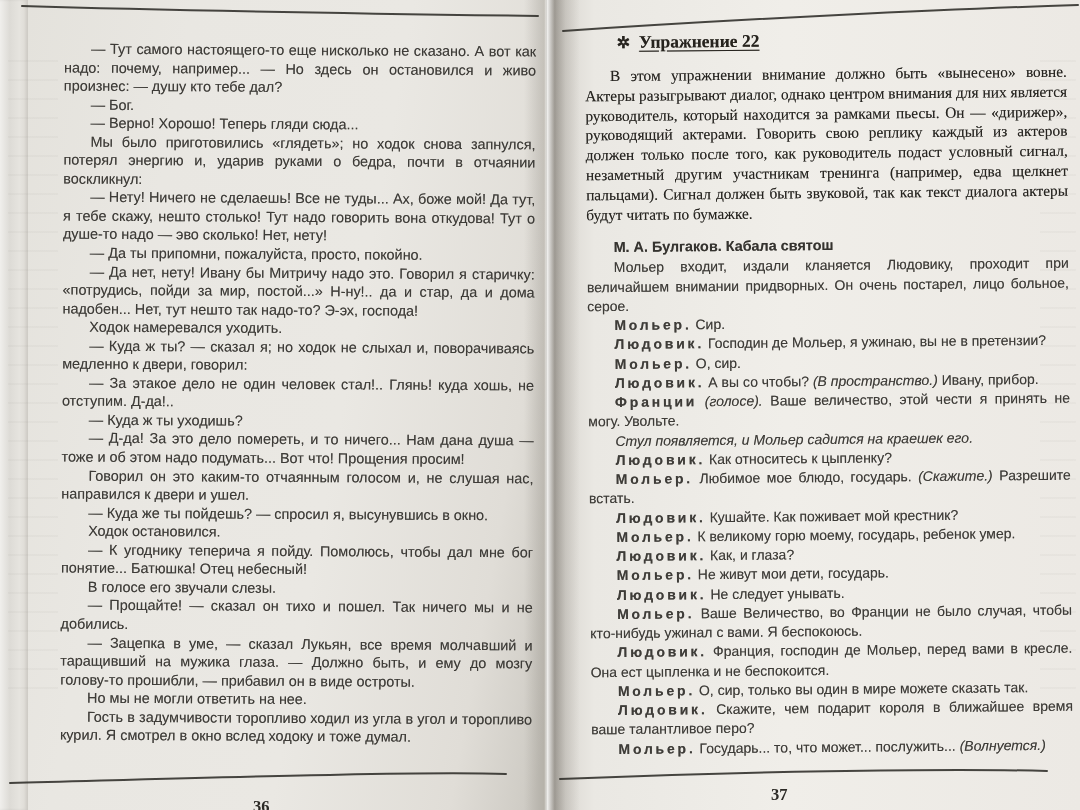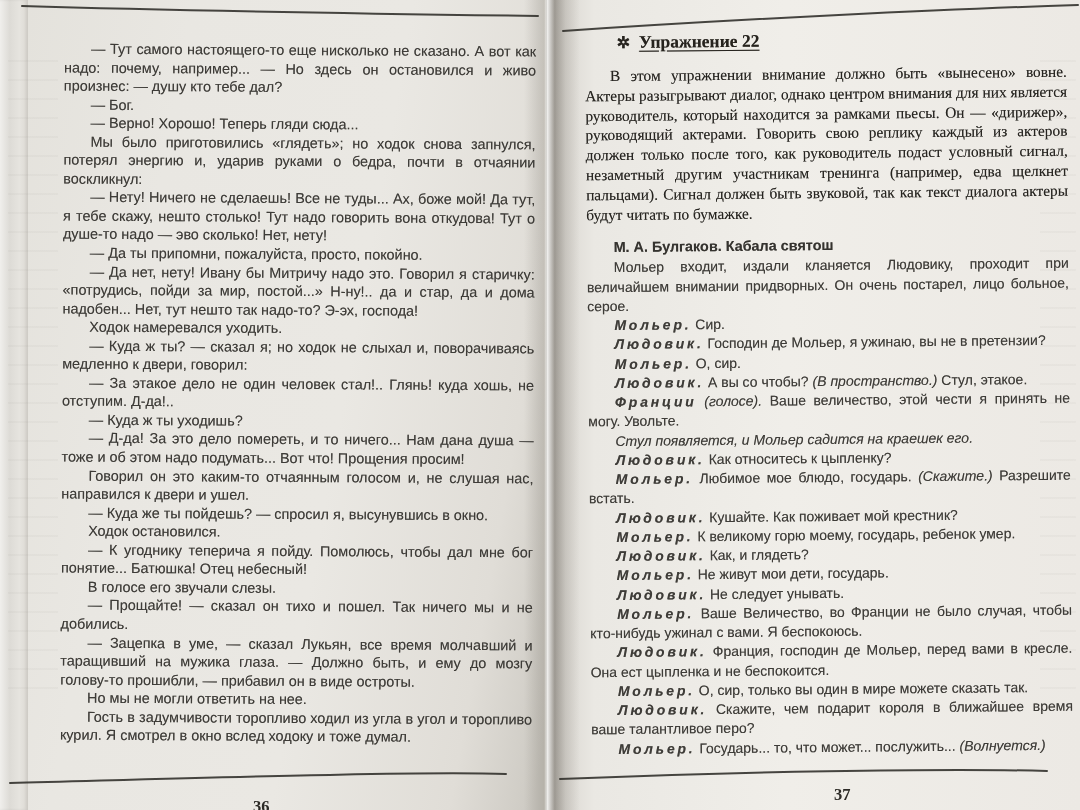--- a/index.html
+++ b/index.html
@@ -74,29 +74,29 @@
     font-weight:bold;font-size:14.4px;color:#35332f;
     text-shadow:0 0 .4px rgba(53,51,47,.5);
   }
   .play-lines p{
     margin:0;text-indent:27px;
     font-family:"Liberation Sans",sans-serif;
     font-size:14px;line-height:19.25px;color:#3e3c38;
     text-align:justify;
     text-shadow:0 0 .4px rgba(62,60,56,.55);
   }
-  .sp{font-weight:bold;letter-spacing:.2em;font-style:italic;}
+  .sp{font-weight:bold;letter-spacing:.2em;}
   .it{font-style:italic;}
   
   .pageno{
     position:absolute;font-family:"Liberation Serif",serif;
     font-size:16.5px;color:#2c2a26;font-weight:bold;
   }
   .pn-left{left:253px;top:797px;}   
-  .pn-right{left:834px;top:785px;}
+  .pn-right{left:771px;top:785px;}
   
   .ghost{position:absolute;pointer-events:none;opacity:.05;
     background:repeating-linear-gradient(180deg,#7a776f 0 2px,transparent 2px 19px);}
   .ghost.g1{left:8px;top:60px;width:50px;height:640px;}
   .ghost.g2{left:1040px;top:60px;width:36px;height:640px;}
 </style>
 </head>
 <body>
 
 <div class="photo">
@@ -144,28 +144,28 @@
     <h2 class="ex-header">
       <span class="marker">✲</span><span class="title-text">Упражнение 22</span>
     </h2>
     <p class="ex-intro">В этом упражнении внимание должно быть «вынесено» вовне. Актеры разыгрывают диалог, однако центром внимания для них является руководитель, который находится за рамками пьесы. Он — «дирижер», руководящий актерами. Говорить свою реплику каждый из актеров должен только после того, как руководитель подаст условный сигнал, незаметный другим участникам тренинга (например, едва щелкнет пальцами). Сигнал должен быть звуковой, так как текст диалога актеры будут читать по бумажке.</p>
     <p class="play-title">М. А. Булгаков. Кабала святош</p>
     <div class="play-lines" id="play-lines">
         <p><span>Мольер входит, издали кланяется Людовику, проходит при величайшем внимании придворных. Он очень постарел, лицо больное, серое.</span></p>
         <p><span class="sp">Мольер.</span><span> Сир.</span></p>
         <p><span class="sp">Людовик.</span><span> Господин де Мольер, я ужинаю, вы не в претензии?</span></p>
         <p><span class="sp">Мольер.</span><span> О, сир.</span></p>
-        <p><span class="sp">Людовик.</span><span> А вы со чтобы? </span><span class="it">(В пространство.)</span><span> Стул, этакое.</span></p>
+        <p><span class="sp">Людовик.</span><span> А вы со чтобы? </span><span class="it">(В пространство.)</span><span> Ивану, прибор.</span></p>
         <p><span class="sp">Франции</span><span class="it"> (голосе).</span><span> Ваше величество, этой чести я принять не могу. Увольте.</span></p>
         <p><span class="it">Стул появляется, и Мольер садится на краешек его.</span></p>
         <p><span class="sp">Людовик.</span><span> Как относитесь к цыпленку?</span></p>
         <p><span class="sp">Мольер.</span><span> Любимое мое блюдо, государь. </span><span class="it">(Скажите.)</span><span> Разрешите встать.</span></p>
         <p><span class="sp">Людовик.</span><span> Кушайте. Как поживает мой крестник?</span></p>
         <p><span class="sp">Мольер.</span><span> К великому горю моему, государь, ребенок умер.</span></p>
-        <p><span class="sp">Людовик.</span><span> Как, и глядеть?</span></p>
+        <p><span class="sp">Людовик.</span><span> Как, и глаза?</span></p>
         <p><span class="sp">Мольер.</span><span> Не живут мои дети, государь.</span></p>
         <p><span class="sp">Людовик.</span><span> Не следует унывать.</span></p>
         <p><span class="sp">Мольер.</span><span> Ваше Величество, во Франции не было случая, чтобы кто-нибудь ужинал с вами. Я беспокоюсь.</span></p>
         <p><span class="sp">Людовик.</span><span> Франция, господин де Мольер, перед вами в кресле. Она ест цыпленка и не беспокоится.</span></p>
         <p><span class="sp">Мольер.</span><span> О, сир, только вы один в мире можете сказать так.</span></p>
         <p><span class="sp">Людовик.</span><span> Скажите, чем подарит короля в ближайшее время ваше талантливое перо?</span></p>
         <p><span class="sp">Мольер.</span><span> Государь... то, что может... послужить... </span><span class="it">(Волнуется.)</span></p>
       </div>
   </div>
 

